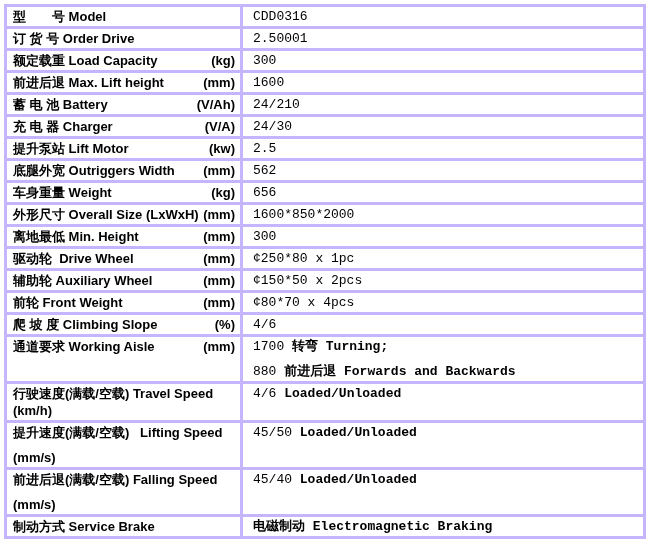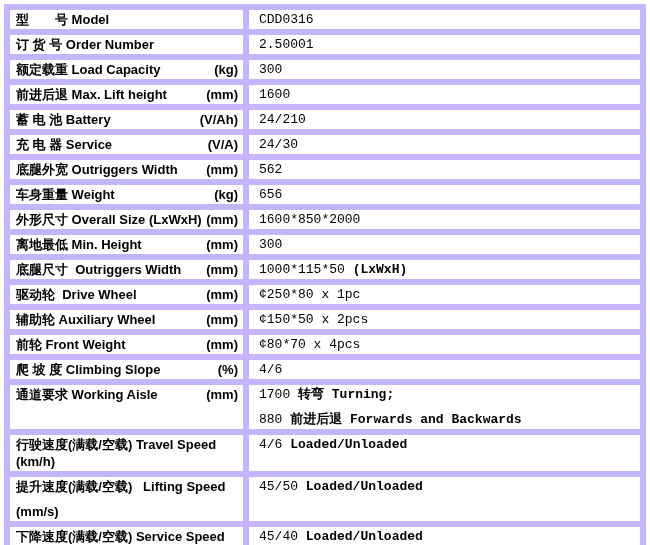--- a/index.html
+++ b/index.html
@@ -18,21 +18,21 @@
     top: 4px;
   }
   table.spec {
     border-collapse: collapse;
     table-layout: fixed;
     width: 642px;
     border: 2px solid #000;
     background: #ffffff;
   }
   table.spec td {
-    border: 6px solid #c4b5fd;
+    border: 3px solid #c4b5fd;
     vertical-align: top;
     padding: 1px 0;
     font-size: 13px;
     overflow: hidden;
   }
   tr.row-first  { height: 17px; }
   tr.row-normal { height: 21.5px; }
   tr.row-tall   { height: 43px; padding-left: 12px; }
   td.label-cell { width: 233px; font-weight: bold; }
   .cell-inner {
@@ -71,21 +71,21 @@
             </div>
           </td>
           <td class="value-cell">
             <div class="cell-line"><span>CDD0316</span></div>
           </td>
         </tr>
         <tr class="row-normal">
           <td class="label-cell">
             <div class="cell-inner">
               <div class="label-text">
-                <div class="cell-line">订 货 号 Order Number</div>
+                <div class="cell-line">订 货 号 Order Drive</div>
               </div>
             </div>
           </td>
           <td class="value-cell">
             <div class="cell-line"><span>2.50001</span></div>
           </td>
         </tr>
         <tr class="row-normal">
           <td class="label-cell">
             <div class="cell-inner">
@@ -122,33 +122,46 @@
             </div>
           </td>
           <td class="value-cell">
             <div class="cell-line"><span>24/210</span></div>
           </td>
         </tr>
         <tr class="row-normal">
           <td class="label-cell">
             <div class="cell-inner">
               <div class="label-text">
-                <div class="cell-line">充 电 器 Service</div>
+                <div class="cell-line">充 电 器 Charger</div>
               </div>
               <span class="unit">(V/A)</span>
             </div>
           </td>
           <td class="value-cell">
             <div class="cell-line"><span>24/30</span></div>
           </td>
         </tr>
         <tr class="row-normal">
           <td class="label-cell">
             <div class="cell-inner">
               <div class="label-text">
+                <div class="cell-line">提升泵站 Lift Motor</div>
+              </div>
+              <span class="unit">(kw)</span>
+            </div>
+          </td>
+          <td class="value-cell">
+            <div class="cell-line"><span>2.5</span></div>
+          </td>
+        </tr>
+        <tr class="row-normal">
+          <td class="label-cell">
+            <div class="cell-inner">
+              <div class="label-text">
                 <div class="cell-line">底腿外宽 Outriggers Width</div>
               </div>
               <span class="unit">(mm)</span>
             </div>
           </td>
           <td class="value-cell">
             <div class="cell-line"><span>562</span></div>
           </td>
         </tr>
         <tr class="row-normal">
@@ -181,33 +194,20 @@
           <td class="label-cell">
             <div class="cell-inner">
               <div class="label-text">
                 <div class="cell-line">离地最低 Min. Height</div>
               </div>
               <span class="unit">(mm)</span>
             </div>
           </td>
           <td class="value-cell">
             <div class="cell-line"><span>300</span></div>
-          </td>
-        </tr>
-        <tr class="row-normal">
-          <td class="label-cell">
-            <div class="cell-inner">
-              <div class="label-text">
-                <div class="cell-line">底腿尺寸  Outriggers Width</div>
-              </div>
-              <span class="unit">(mm)</span>
-            </div>
-          </td>
-          <td class="value-cell">
-            <div class="cell-line"><span>1000*115*50 </span><span class="b">(LxWxH)</span></div>
           </td>
         </tr>
         <tr class="row-normal">
           <td class="label-cell">
             <div class="cell-inner">
               <div class="label-text">
                 <div class="cell-line">驱动轮  Drive Wheel</div>
               </div>
               <span class="unit">(mm)</span>
             </div>
@@ -291,21 +291,21 @@
             </div>
           </td>
           <td class="value-cell">
             <div class="cell-line"><span>45/50 </span><span class="b">Loaded/Unloaded</span></div>
           </td>
         </tr>
         <tr class="row-tall">
           <td class="label-cell">
             <div class="cell-inner">
               <div class="label-text">
-                <div class="cell-line">下降速度(满载/空载) Service Speed</div>
+                <div class="cell-line">前进后退(满载/空载) Falling Speed</div>
                 <div class="cell-line">(mm/s)</div>
               </div>
             </div>
           </td>
           <td class="value-cell">
             <div class="cell-line"><span>45/40 </span><span class="b">Loaded/Unloaded</span></div>
           </td>
         </tr>
         <tr class="row-normal">
           <td class="label-cell">

